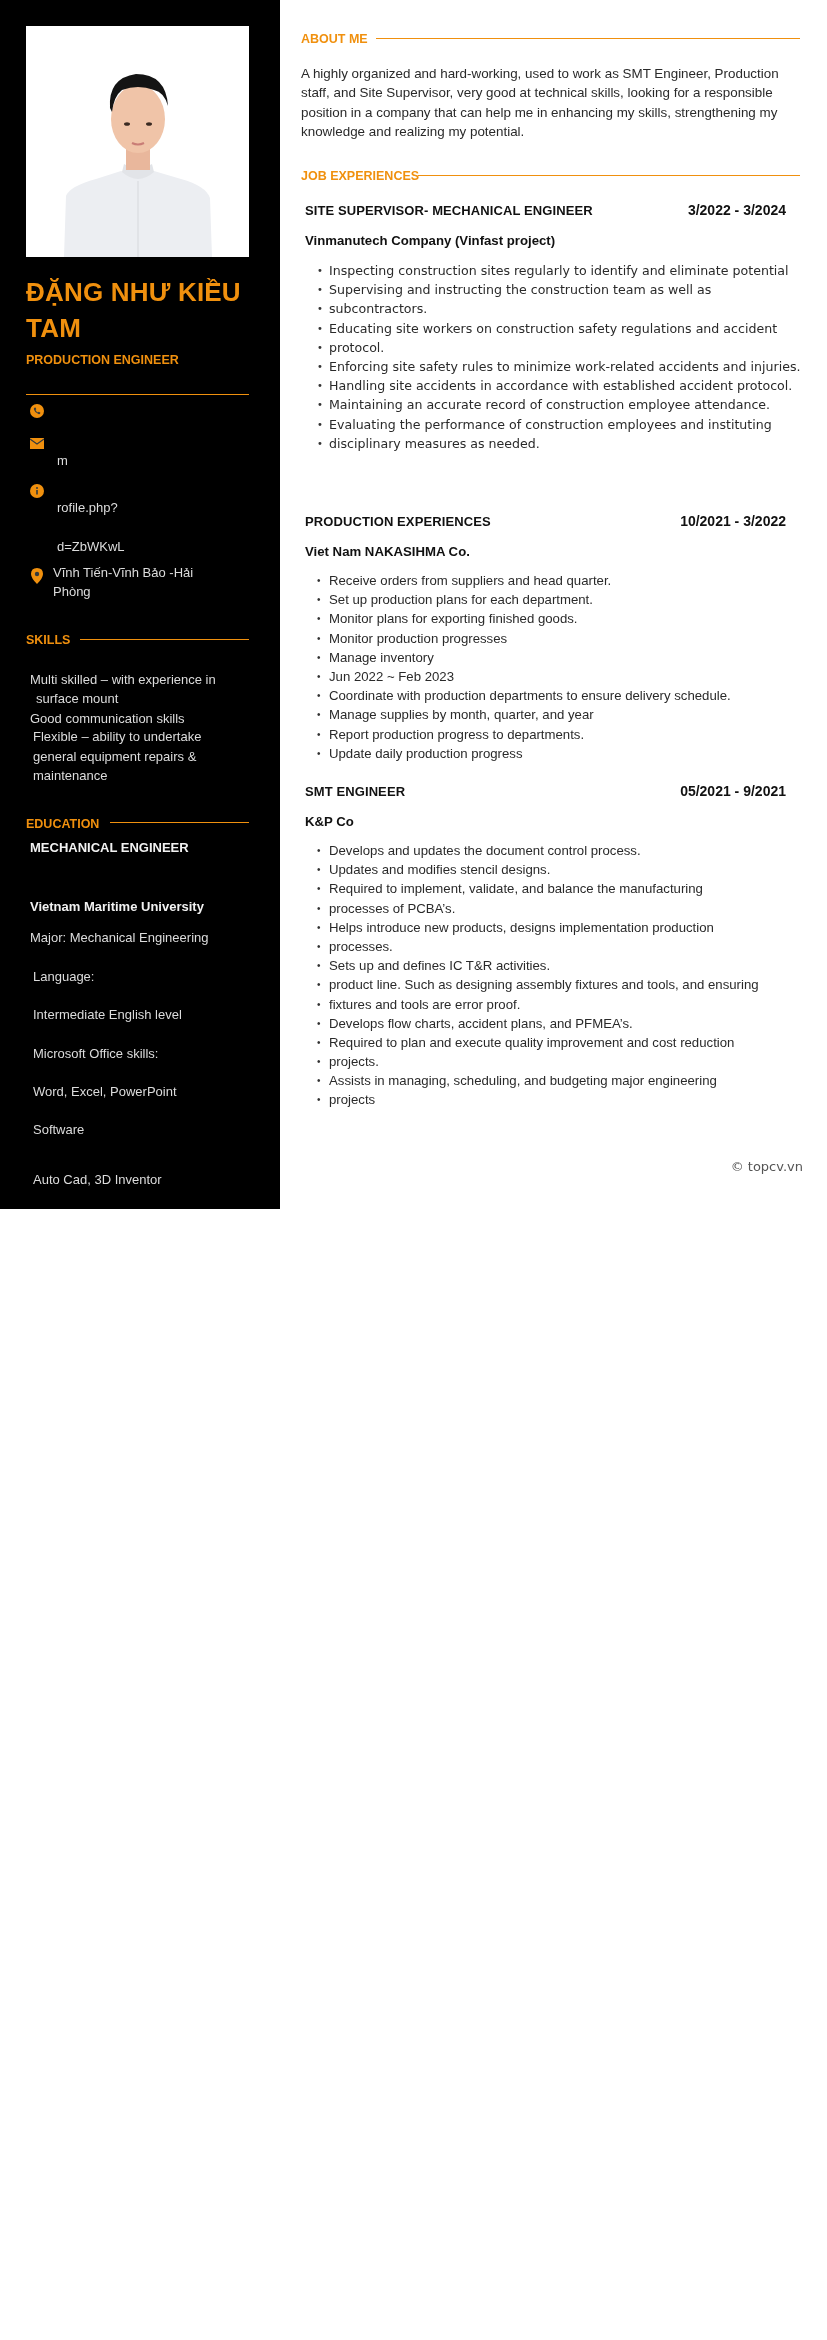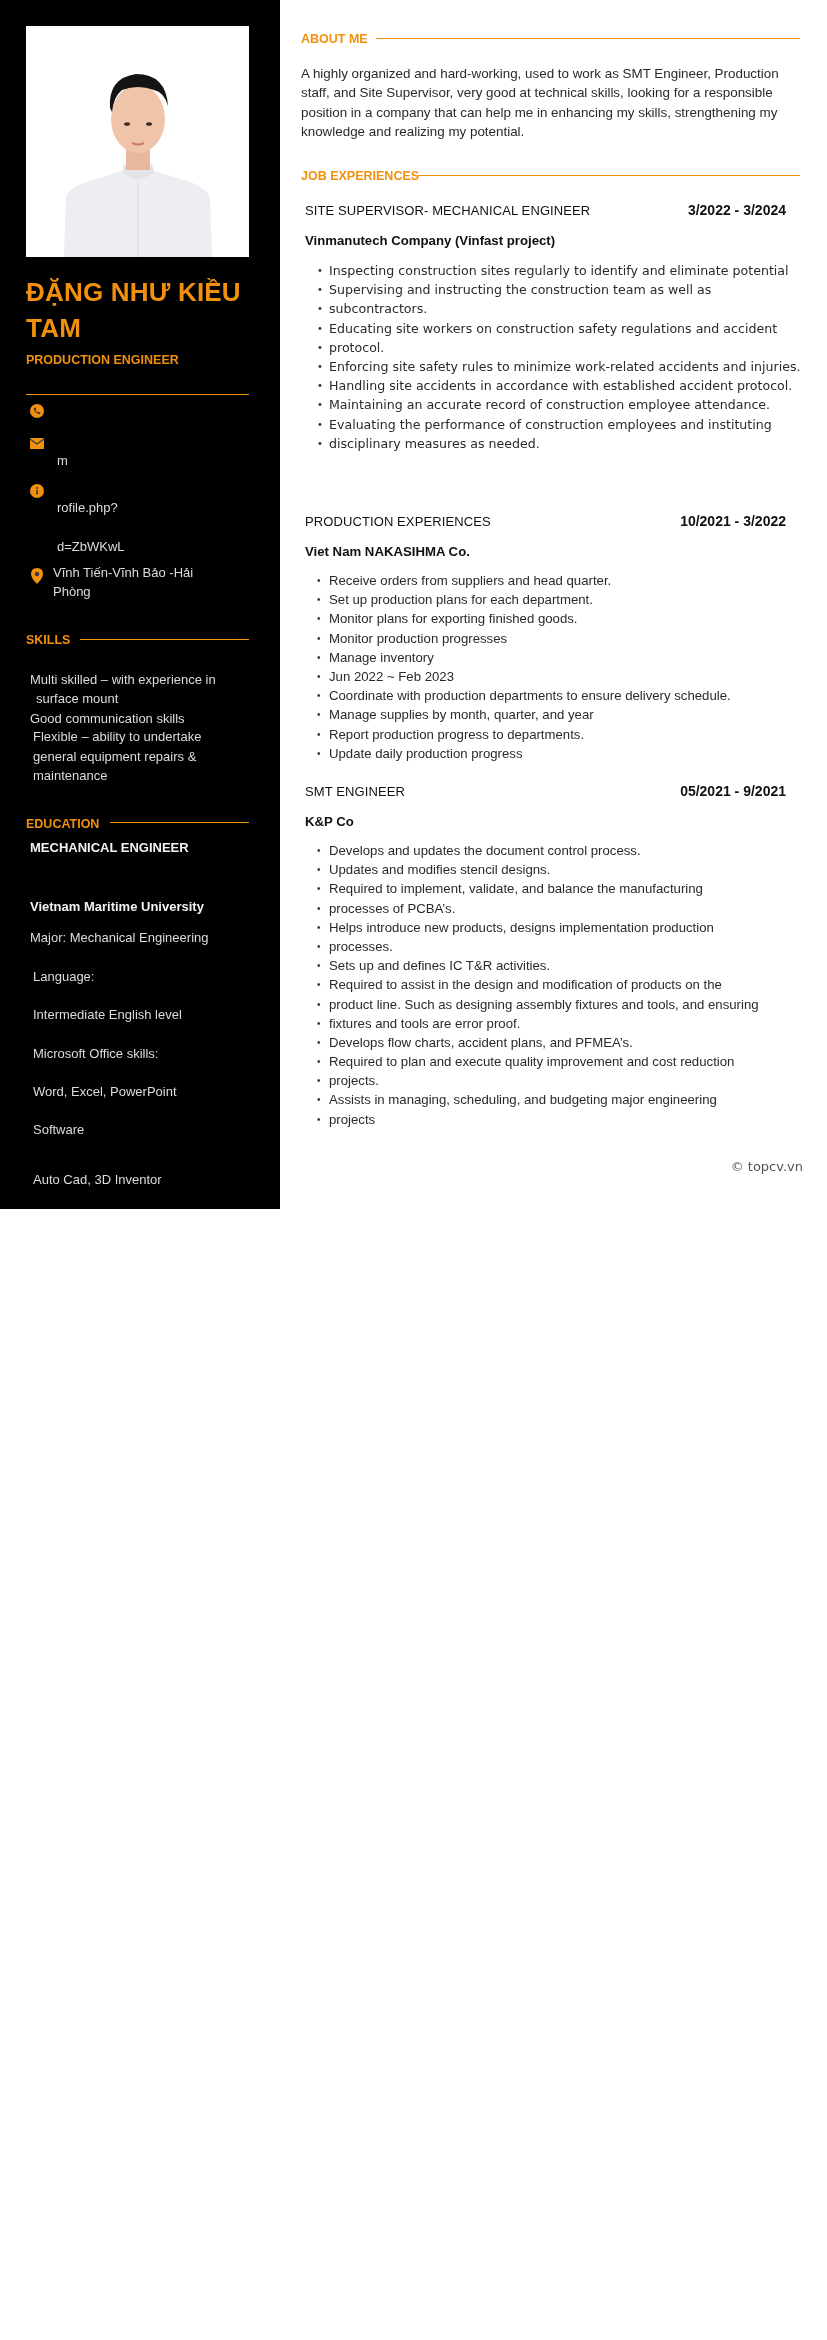--- a/index.html
+++ b/index.html
@@ -21,21 +21,21 @@
   .side-heading-line { position: absolute; height: 1px; background: #f0900e; }
 
   .side-text { position: absolute; font-size: 13px; color: #dcdcdc; line-height: 19px; white-space: nowrap; }
   .side-bold { position: absolute; font-size: 13px; font-weight: bold; color: #f2f2f2; white-space: nowrap; }
 
   .main-heading { position: absolute; left: 301px; font-size: 12.5px; font-weight: bold; color: #f0900e; }
   .main-heading-line { position: absolute; height: 1px; background: #f0900e; right: 27px; }
 
   .about { position: absolute; left: 301px; top: 64px; width: 500px; font-size: 13.4px; line-height: 19.3px; color: #2a2a2a; }
 
-  .job-title { position: absolute; left: 305px; font-size: 13px; font-weight: normal; color: #111; letter-spacing: 0.1px; }
+  .job-title { position: absolute; left: 305px; font-size: 13px; font-weight: bold; color: #111; letter-spacing: 0.1px; }
   .job-date { position: absolute; right: 41px; font-size: 14px; font-weight: bold; color: #111; }
   .job-company { position: absolute; left: 305px; font-size: 13.2px; font-weight: bold; color: #111; }
 
   .bullets { position: absolute; left: 317px; list-style: none; font-size: 13.2px; color: #2a2a2a; }
   .bullets li { height: 19.2px; line-height: 19.2px; white-space: nowrap; position: relative; padding-left: 12px; }
   .bullets li::before { content: "\2022"; position: absolute; left: 0; top: 0; font-size: 10px; color: #333; }
   .bullets.roboto { font-family: "DejaVu Sans", sans-serif; font-size: 12.6px; }
 
   .footer { position: absolute; right: 24px; top: 1159px; font-size: 13px; color: #555; font-family: "DejaVu Sans", sans-serif; }
 </style>
@@ -160,21 +160,20 @@
     <div class="job-date" style="top:783px">05/2021 - 9/2021</div>
     <div class="job-company" style="top:814px">K&amp;P Co</div>
     <ul class="bullets" style="top:841px">
       <li>Develops and updates the document control process.</li>
       <li> Updates and modifies stencil designs.</li>
       <li>Required to implement, validate, and balance the manufacturing</li>
       <li>processes of PCBA’s.</li>
       <li>Helps introduce new products, designs implementation production</li>
       <li>processes.</li>
       <li>Sets up and defines IC T&amp;R activities.</li>
-      <li>Required to assist in the design and modification of products on the</li>
       <li>product line. Such as designing assembly fixtures and tools, and ensuring</li>
       <li>fixtures and tools are error proof.</li>
       <li>Develops flow charts, accident plans, and PFMEA’s.</li>
       <li>Required to plan and execute quality improvement and cost reduction</li>
       <li>projects.</li>
       <li>Assists in managing, scheduling, and budgeting major engineering</li>
       <li>projects</li>
     </ul>
   </section>
 

